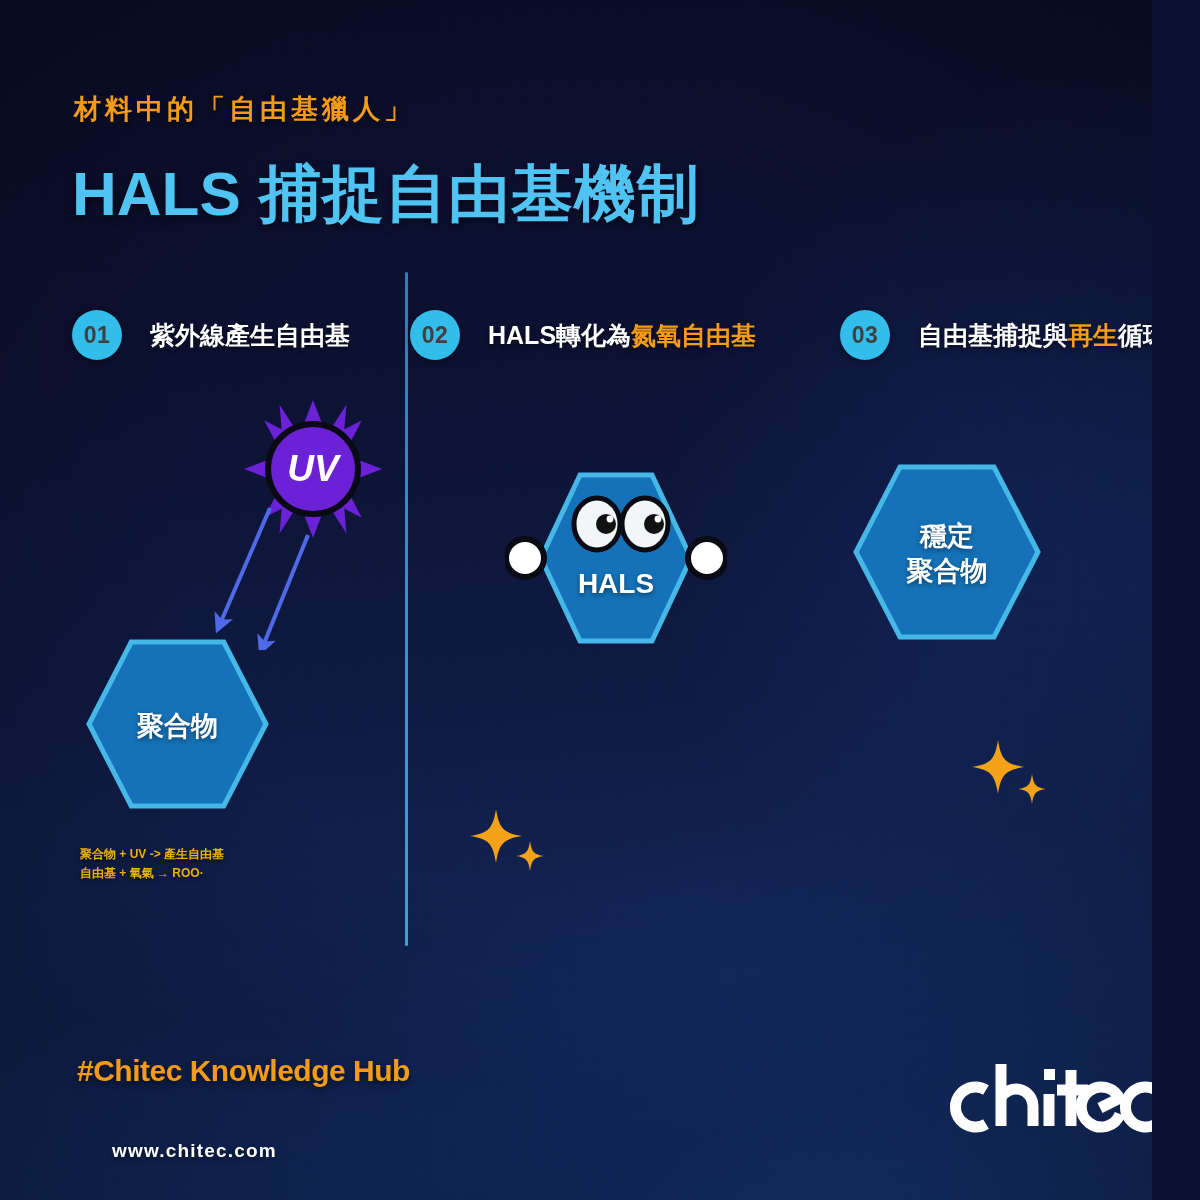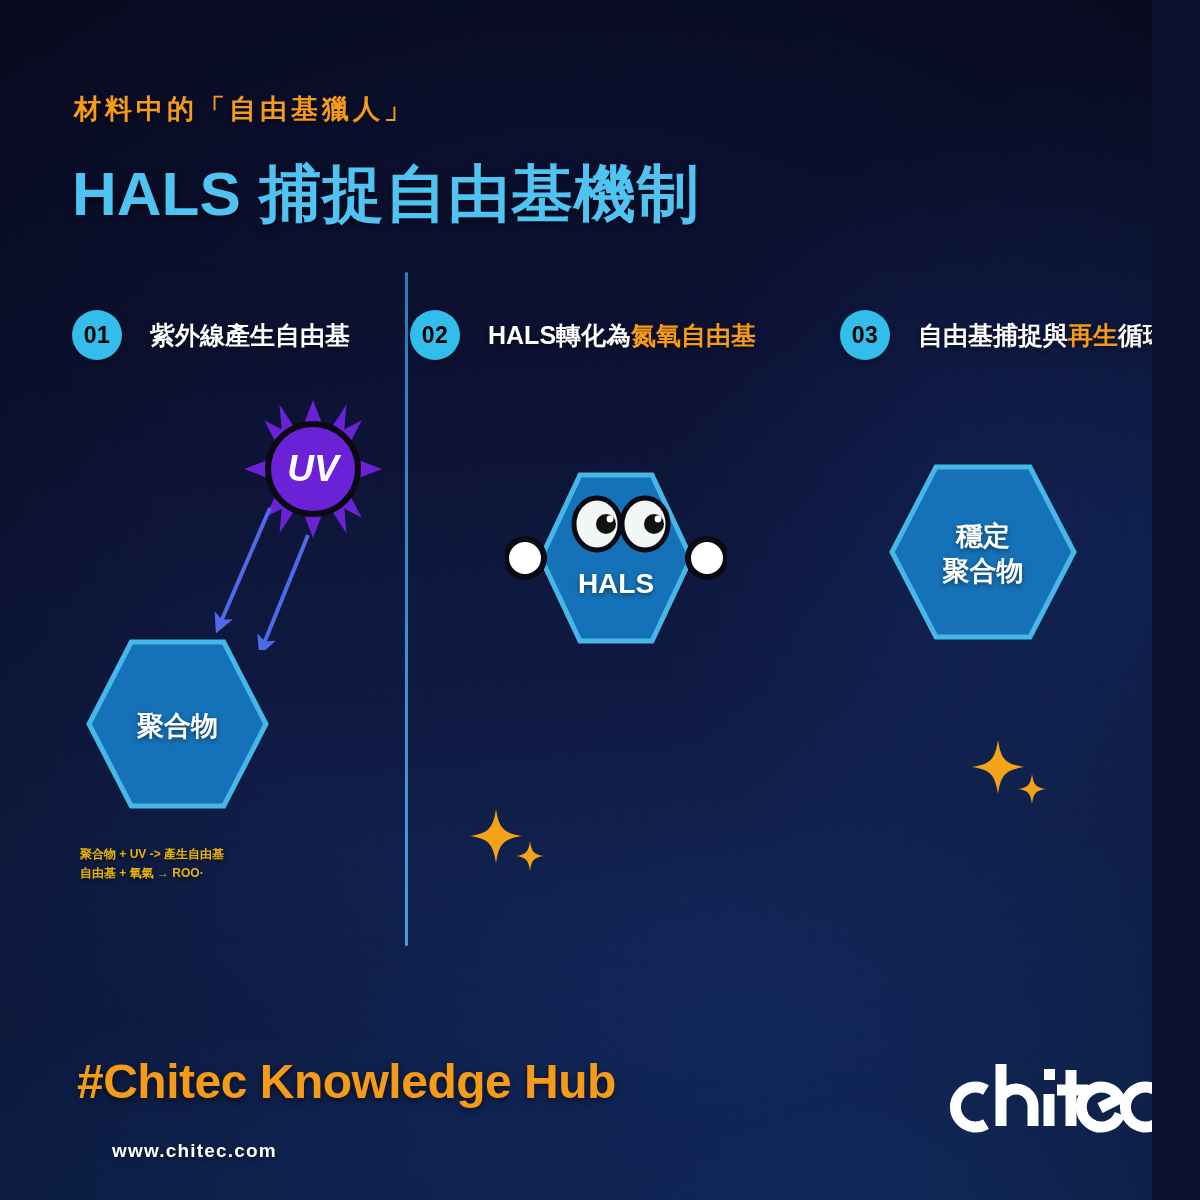--- a/index.html
+++ b/index.html
@@ -61,21 +61,21 @@
     border-radius:2px;
     opacity:.92;
   }
 
   
   .step-head { position:absolute; display:flex; align-items:center; }
   .badge {
     width:50px; height:50px; border-radius:50%;
     background:#32bdea;
     display:flex; align-items:center; justify-content:center;
-    color:#000000; font-size:23px; font-weight:bold;
+    color:#404040; font-size:23px; font-weight:bold;
     letter-spacing:.5px;
     flex:none;
     box-shadow:0 2px 6px rgba(0,0,0,.35);
   }
   .step-title {
     margin-left:28px;
     font-size:25px; font-weight:bold; color:#ffffff;
     white-space:nowrap;
     text-shadow:0 2px 5px rgba(0,0,0,.6);
   }
@@ -104,21 +104,21 @@
     display:flex; flex-direction:column; align-items:center; justify-content:center;
     color:#ffffff; font-weight:bold;
     text-shadow:0 2px 5px rgba(0,0,0,.45);
     pointer-events:none;
     line-height:1.28;
   }
   #hex-polymer { left:85px; top:638px; }
   #hex-polymer .hex-text { font-size:27px; }
   #hex-hals { left:505px; top:468px; }
   #hex-hals .hex-text { font-size:28px; justify-content:flex-end; padding-bottom:50px; }
-  #hex-stable { left:888px; top:463px; }
+  #hex-stable { left:852px; top:463px; }
   #hex-stable .hex-text { font-size:27px; }
 
   
   #equations {
     position:absolute; left:80px; top:845px;
     font-size:12px; font-weight:bold; color:#eab308;
     line-height:1.62;
     text-shadow:0 2px 4px rgba(0,0,0,.55);
     white-space:nowrap;
   }
@@ -135,21 +135,21 @@
   #reaction-list li .num { margin-right:6px; }
 
   
   .sparkles { position:absolute; }
   #sparkle-a { left:968px; top:740px; }
   #sparkle-b { left:468px; top:805px; }
 
   
   #hashtag {
     position:absolute; left:77px; top:1054px;
-    font-size:48px; font-weight:bold; color:#f59b17;
+    font-size:30px; font-weight:bold; color:#f59b17;
     letter-spacing:-.5px;
     text-shadow:0 3px 7px rgba(0,0,0,.55);
     white-space:nowrap;
   }
   #website {
     position:absolute; left:112px; top:1124px;
     font-size:19px; font-weight:bold; color:#ffffff;
     letter-spacing:1.2px;
     text-shadow:0 2px 4px rgba(0,0,0,.5);
     margin-top:16px;

